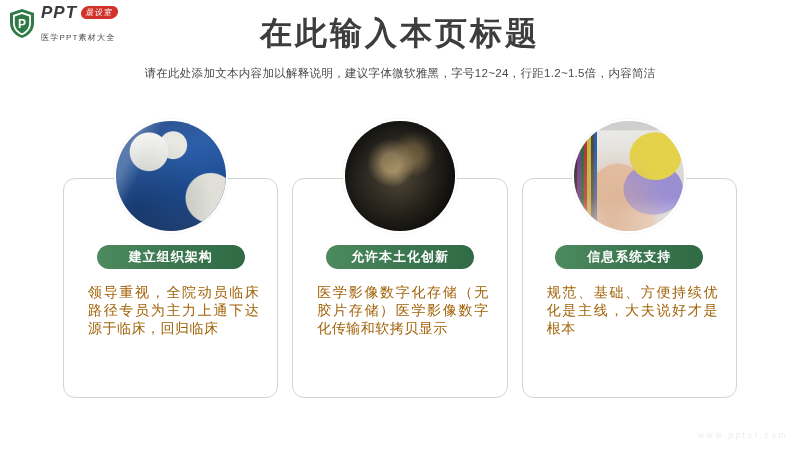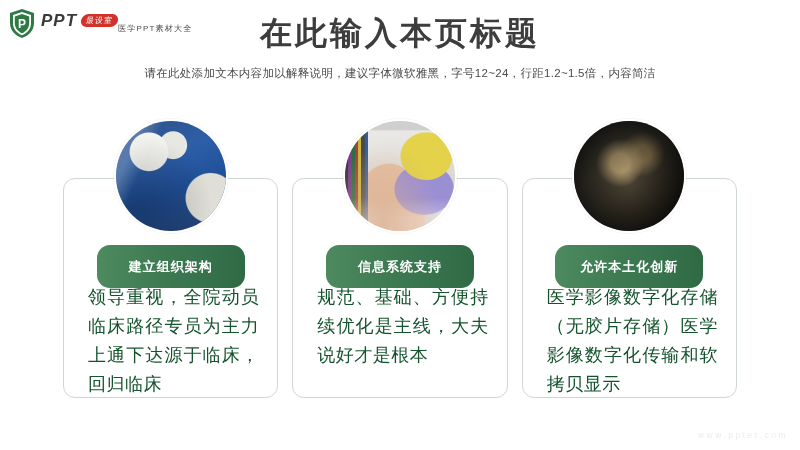--- a/index.html
+++ b/index.html
@@ -8,21 +8,21 @@
     background:#ffffff;
     font-family:"Liberation Sans","DejaVu Sans",sans-serif;
     position:relative;
   }
   .slide{position:relative;width:800px;height:450px;background:#fff;}
 
   
   .logo{position:absolute;left:8px;top:6px;display:flex;align-items:center;height:34px;}
   .shield{width:28px;height:31px;position:relative;flex:none;}
   .shield svg{display:block;}
-  .logo-txt{margin-left:5px;display:flex;}
+  .logo-txt{margin-left:5px;display:flex;flex-direction:column;}
   .logo-row1{display:flex;align-items:center;height:17px;}
   .ppt-word{font-size:17px;font-weight:bold;font-style:italic;color:#3a3a3a;letter-spacing:1px;line-height:17px;}
   .red-badge{margin-left:4px;background:#d2322a;color:#fff;font-size:8px;line-height:11px;
     padding:1px 5px;border-radius:7px;transform:skewX(-10deg);letter-spacing:1px;white-space:nowrap;}
   .logo-row2{font-size:8px;color:#4b4b4b;letter-spacing:1.2px;line-height:11px;margin-top:11px;}
 
   
   .title{position:absolute;top:12px;left:0;width:800px;text-align:center;
     font-size:32px;font-weight:bold;color:#3d3d3d;letter-spacing:3px;}
   .subtitle{position:absolute;top:64px;left:0;width:800px;text-align:center;
@@ -62,26 +62,26 @@
                       #c9b83f 12% 15%,#4a4a4a 15% 18%,#2f5fa0 18% 21%,rgba(0,0,0,0) 21%),
      radial-gradient(ellipse at 74% 32%, #e3d24a 0 22%, rgba(227,210,74,0) 23%),
      radial-gradient(ellipse at 72% 62%, #9b8fd4 0 26%, rgba(155,143,212,0) 27%),
      radial-gradient(ellipse at 40% 85%, #e5c0a3 0 38%, rgba(229,192,163,0) 39%),
      linear-gradient(170deg,#efeeec 0%,#dcd9d4 55%,#cfccc6 100%);}
   .ph3::after{content:"";position:absolute;inset:0;
      background:radial-gradient(ellipse at 35% 92%,rgba(214,170,140,.65),rgba(214,170,140,0) 55%),
                 linear-gradient(0deg,rgba(255,255,255,.35) 0 12%,rgba(255,255,255,0) 30%);}
 
   .pill{position:absolute;top:66px;left:50%;transform:translateX(-50%);
-    width:148px;height:43px;border-radius:13px;
+    width:148px;height:24px;border-radius:13px;
     background:linear-gradient(90deg,#4e8a5e 0%,#3d7a52 45%,#2f6a45 100%);
     color:#ffffff;font-size:13px;font-weight:bold;letter-spacing:1px;
     display:flex;align-items:center;justify-content:center;box-sizing:border-box;}
   .body-txt{position:absolute;top:104px;left:24px;right:18px;
-    font-size:18px;color:#14532d;line-height:29px;letter-spacing:.5px;text-align:justify;}
+    font-size:14px;color:#a16207;line-height:18px;letter-spacing:.5px;text-align:justify;}
 
   
   .wm{position:absolute;right:12px;bottom:10px;font-size:8.5px;color:#ececec;letter-spacing:2.5px;}
 </style>
 </head>
 <body>
 
 <div class="slide">
 
   <div class="logo">
@@ -112,30 +112,30 @@
     <div class="card">
       <div class="circle">
           <div class="ph ph1"></div>
         </div>
       <div class="pill">建立组织架构</div>
       <div class="body-txt">领导重视，全院动员临床路径专员为主力上通下达源于临床，回归临床</div>
     </div>
 
     <div class="card">
       <div class="circle">
+          <div class="ph ph2"></div>
+        </div>
+      <div class="pill">允许本土化创新</div>
+      <div class="body-txt">医学影像数字化存储（无胶片存储）医学影像数字化传输和软拷贝显示</div>
+    </div>
+
+    <div class="card">
+      <div class="circle">
           <div class="ph ph3"></div>
         </div>
       <div class="pill">信息系统支持</div>
       <div class="body-txt">规范、基础、方便持续优化是主线，大夫说好才是根本</div>
-    </div>
-
-    <div class="card">
-      <div class="circle">
-          <div class="ph ph2"></div>
-        </div>
-      <div class="pill">允许本土化创新</div>
-      <div class="body-txt">医学影像数字化存储（无胶片存储）医学影像数字化传输和软拷贝显示</div>
     </div>
 
   </div>
 
   <div class="wm">www.ppter.com</div>
 </div>
 
 </body></html>

